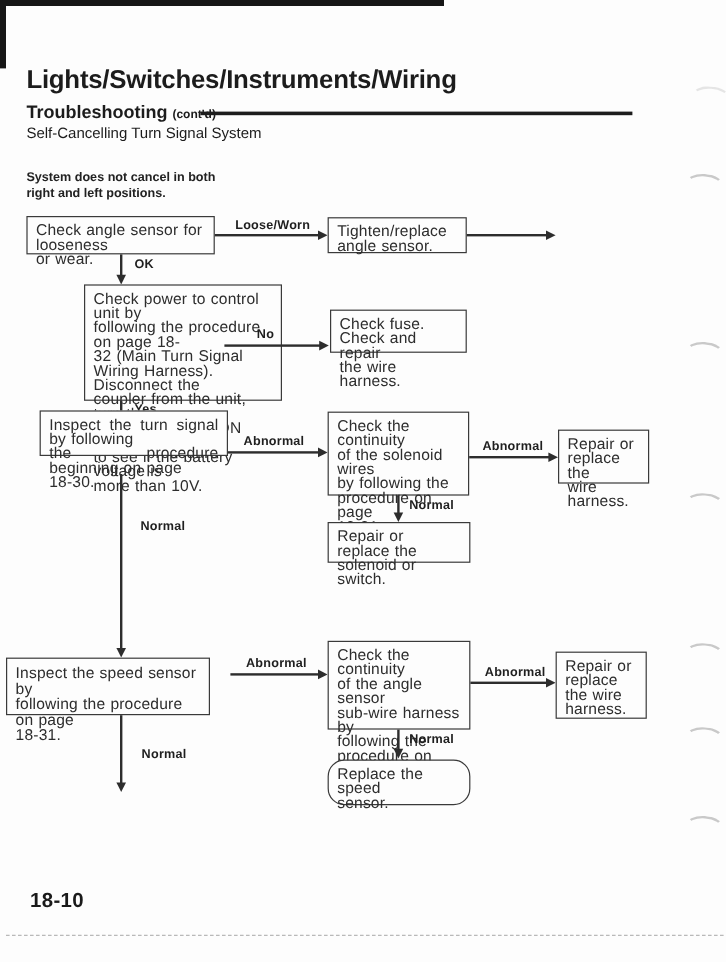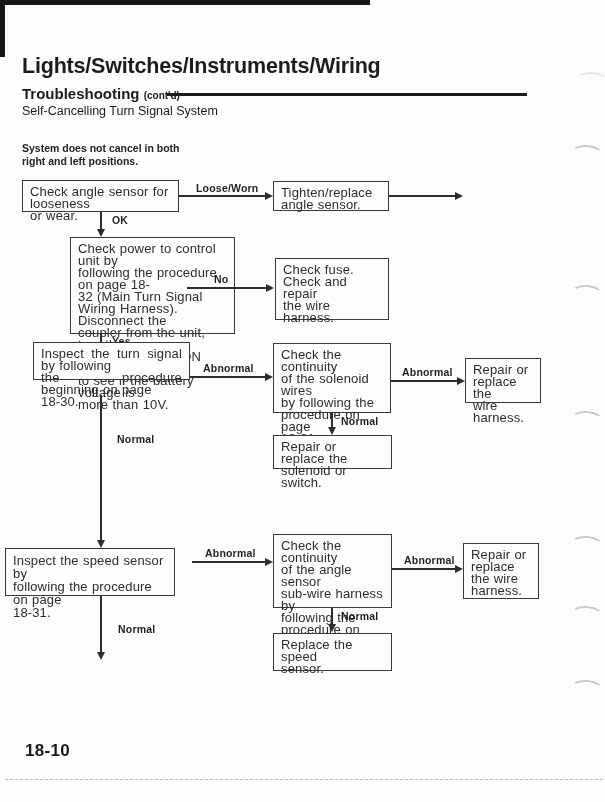--- a/index.html
+++ b/index.html
@@ -80,21 +80,21 @@
 following the procedure on page 18-
 32 (Main Turn Signal
 Wiring Harness). Disconnect the
 coupler from the unit, turn the
 ignition switch to ON and test
 to see if the battery voltage is
 more than 10V.</div>
   <div class="hline" style="left:187px;top:287px;width:80px;"></div>
   <div class="ah-r" style="left:266px;top:284px;"></div>
   <div class="flabel" style="left:214px;top:273px;">No</div>
-  <div class="box" style="left:275px;top:258px;width:114px;height:62px;">Check fuse.
+  <div class="box" style="left:275px;top:258px;width:114px;height:36px;">Check fuse.
 Check and repair
 the wire harness.</div>
 
   <div class="vline" style="left:100px;top:334px;height:16px;"></div>
   <div class="ah-d" style="left:97px;top:349px;"></div>
   <div class="flabel" style="left:112px;top:335px;">Yes</div>
 
   <div class="box" style="left:33px;top:342px;width:157px;height:38px;text-align:justify;">Inspect the turn signal by following
 the procedure beginning on page
 18-30.</div>
@@ -139,21 +139,21 @@
   <div class="ah-r" style="left:455px;top:565px;"></div>
   <div class="flabel" style="left:404px;top:554px;">Abnormal</div>
   <div class="box" style="left:463px;top:543px;width:76px;height:56px;">Repair or
 replace
 the wire
 harness.</div>
 
   <div class="vline" style="left:331px;top:608px;height:17px;"></div>
   <div class="ah-d" style="left:328px;top:624px;"></div>
   <div class="flabel" style="left:341px;top:610px;">Normal</div>
-  <div class="box" style="left:273px;top:633px;width:119px;height:38px;">Replace the speed
+  <div class="box" style="left:273px;top:633px;width:119px;height:38px;border-radius:14px;">Replace the speed
 sensor.</div>
 
   <div class="vline" style="left:100px;top:596px;height:57px;"></div>
   <div class="ah-d" style="left:97px;top:652px;"></div>
   <div class="flabel" style="left:118px;top:623px;">Normal</div>
 
   <div class="footer">18-10</div>
 
 </div>
 

